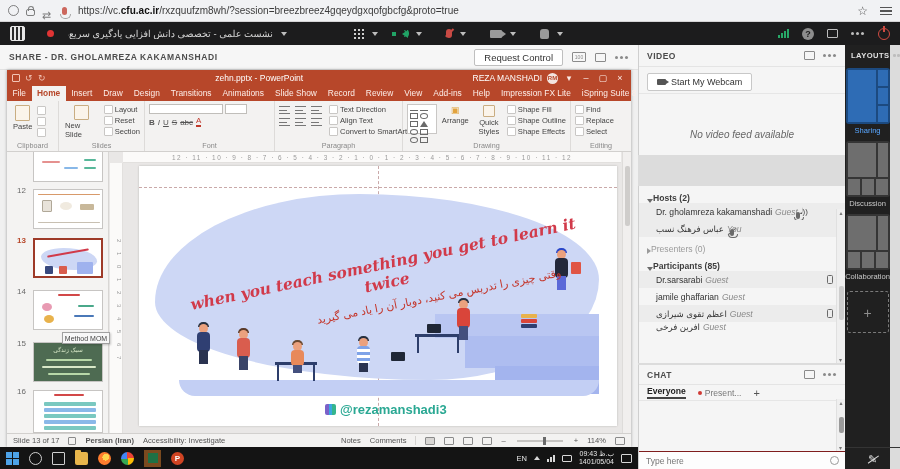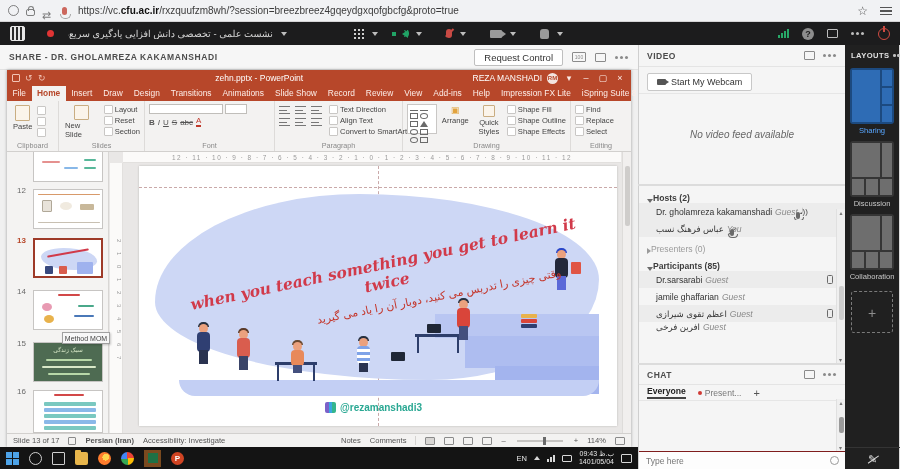--- a/index.html
+++ b/index.html
@@ -121,21 +121,21 @@
   .pr .hr{width:11px;height:5px;border-radius:5px 5px 0 0;background:#27303f;position:absolute;left:1px;top:-2px;}
   .pr .bd{width:13px;height:20px;border-radius:4px;position:absolute;left:0;top:8px;}
   .pr .lg{width:9px;height:14px;background:#2a3350;position:absolute;left:2px;top:26px;}
   .desk{position:absolute;background:#2d3e6b;height:3px;}
   .desk::before,.desk::after{content:"";position:absolute;top:3px;width:2px;height:16px;background:#2d3e6b;}
   .desk::before{left:2px;} .desk::after{right:2px;}
   .laptop{position:absolute;width:14px;height:9px;background:#1f2736;border-radius:1px;}
   .book{position:absolute;border-radius:1px;}
   #handle{position:absolute;left:186px;top:236px;display:flex;align-items:center;gap:4px;}
   #handle .lg1{width:11px;height:11px;background:linear-gradient(90deg,#7b61c9 0 33%,#3aa7e0 33% 66%,#35b58d 66%);border-radius:2px;}
-  #handle span{font-size:10px;font-weight:bold;color:#2aa893;}
+  #handle span{font-size:13px;font-weight:bold;color:#2aa893;}
   
   #pstatus{position:absolute;left:0;bottom:0;width:624px;height:14px;background:#f3f2f1;border-top:1px solid #d2d0ce;display:flex;align-items:center;font-size:7.6px;color:#555;padding:0 6px;gap:9px;}
   .sdiv{width:1px;height:9px;background:#d4d2d0;}
   .vico{width:10px;height:8px;border:1.2px solid #8a8a8a;border-radius:1px;}
   .vico.on{background:#d8d6d4;}
   .zslider{width:46px;height:2px;background:#c6c4c2;position:relative;margin:0 2px;}
   .zslider::after{content:"";position:absolute;left:26px;top:-3px;width:3px;height:8px;background:#6a6a6a;}
   
   #taskbar{left:0;top:447px;width:638px;height:22px;background:#141414;display:flex;align-items:center;padding:0 6px;gap:10px;}
   .tbi{width:13px;height:13px;position:relative;}
@@ -153,21 +153,21 @@
   .caret{width:0;height:0;border-left:3.5px solid transparent;border-right:3.5px solid transparent;border-bottom:4px solid #d8d8d8;}
   .tsig{display:flex;align-items:flex-end;gap:1px;}
   .tsig i{width:2px;background:#d8d8d8;display:block;}
   .tkb{width:10px;height:7px;border:1.2px solid #d8d8d8;border-radius:1px;}
   #clock{text-align:right;line-height:8px;font-size:7px;direction:ltr;}
   .tnotif{width:11px;height:9px;border:1.2px solid #d8d8d8;border-radius:1px;}
   
   .pod{background:#f5f5f5;border-left:1px solid #cfcfcf;}
   .podhd{height:22px;display:flex;align-items:center;padding:0 8px;font-size:8.5px;font-weight:bold;letter-spacing:.5px;color:#4c4c4c;border-bottom:1px solid #e4e4e4;gap:8px;}
   .podhd .sp{margin-left:auto;}
-  #videopod{left:638px;top:45px;width:207px;height:139px;}
+  #videopod{left:638px;top:45px;width:207px;height:110px;}
   #webcambtn{position:absolute;left:8px;top:28px;background:#fff;border:1px solid #c8c8c8;border-radius:2px;font-size:9px;color:#333;padding:3px 9px;display:flex;align-items:center;gap:5px;}
   .wcam{width:9px;height:6px;background:#555;border-radius:1px;position:relative;}
   .wcam::after{content:"";position:absolute;right:-3px;top:1px;border-top:2px solid transparent;border-bottom:2px solid transparent;border-left:3px solid #555;}
   #novideo{position:absolute;left:0;top:84px;width:100%;text-align:center;font-size:10px;font-style:italic;color:#666;}
   #vidline{position:absolute;left:0;top:48px;width:100%;border-top:1px solid #e6e6e6;}
   #attpod{left:638px;top:186px;width:207px;height:177px;}
   .arow{position:relative;display:flex;align-items:center;font-size:8.6px;height:17px;padding:0 20px 0 8px;color:#333;}
   .arow.g{background:#ececec;text-align:center;}
   .grp{font-weight:bold;color:#3d3d3d;display:flex;align-items:flex-end;}
   .grp.dim{color:#9a9a9a;font-weight:normal;}
@@ -191,21 +191,21 @@
   .plus{color:#555;font-size:11px;}
   #chatmsgs{position:absolute;left:0;top:38px;width:198px;height:46px;overflow:hidden;background:#f5f5f5;}
   .bub{margin:3px 6px 0 10px;background:#e9e9e9;border-radius:3px;padding:2px 6px;font-size:8px;direction:rtl;text-align:right;color:#444;line-height:10px;}
   .bub .sender{font-weight:bold;color:#333;}
   #chatin{position:absolute;left:0;bottom:0;width:207px;height:18px;background:#fdfdfd;border-top:1px solid #7f1d1d;display:flex;align-items:center;padding:0 7px;}
   #chatin input{border:none;outline:none;background:transparent;font-size:8.5px;color:#444;flex:1;font-family:"Liberation Sans",sans-serif;}
   .smiley{width:9px;height:9px;border:1.2px solid #9a9a9a;border-radius:50%;}
   .cscroll{position:absolute;right:0;top:34px;width:9px;height:52px;background:#efefef;border-left:1px solid #e0e0e0;font-size:6px;color:#777;text-align:center;}
   .cscroll .thm{position:absolute;left:2px;top:18px;width:5px;height:16px;background:#9a9a9a;border-radius:2px;}
   
-  #layouts{left:845px;top:45px;width:54px;height:424px;background:#202020;color:#c9c9c9;}
+  #layouts{left:845px;top:45px;width:45px;height:424px;background:#202020;color:#c9c9c9;}
   #layouts .hd{display:flex;align-items:center;padding:6px 6px 4px;font-size:7.6px;font-weight:bold;letter-spacing:.4px;color:#e0e0e0;gap:4px;}
   .ldots::before{content:"";display:block;width:2.5px;height:2.5px;border-radius:50%;background:#bdbdbd;box-shadow:4px 0 0 #bdbdbd,8px 0 0 #bdbdbd;}
   .ldots{width:11px;height:3px;margin-left:auto;}
   .lthumb{position:relative;width:44px;height:56px;margin:4px auto 2px;border-radius:3px;overflow:hidden;}
   .lthumb.blue{background:#1c4a80;}
   .lthumb.blue .a{position:absolute;left:2px;top:2px;width:28px;height:52px;background:#2e6cb5;}
   .lthumb.blue .b1,.lthumb.blue .b2,.lthumb.blue .b3{position:absolute;left:32px;width:10px;height:16px;background:#2e6cb5;}
   .lthumb.blue .b1{top:2px;} .lthumb.blue .b2{top:20px;} .lthumb.blue .b3{top:38px;}
   .lthumb.gray{background:#353535;}
   .lthumb.gray .a{position:absolute;left:2px;top:2px;width:28px;height:34px;background:#6e6e6e;}

